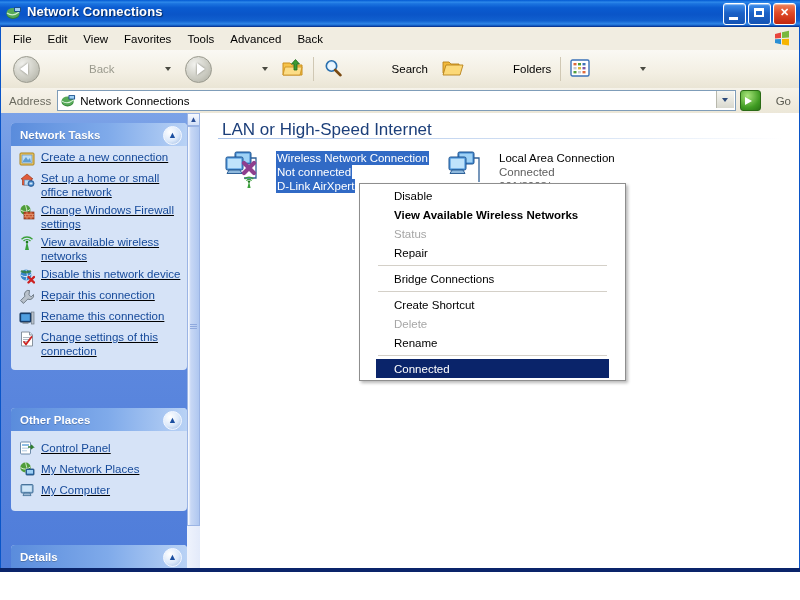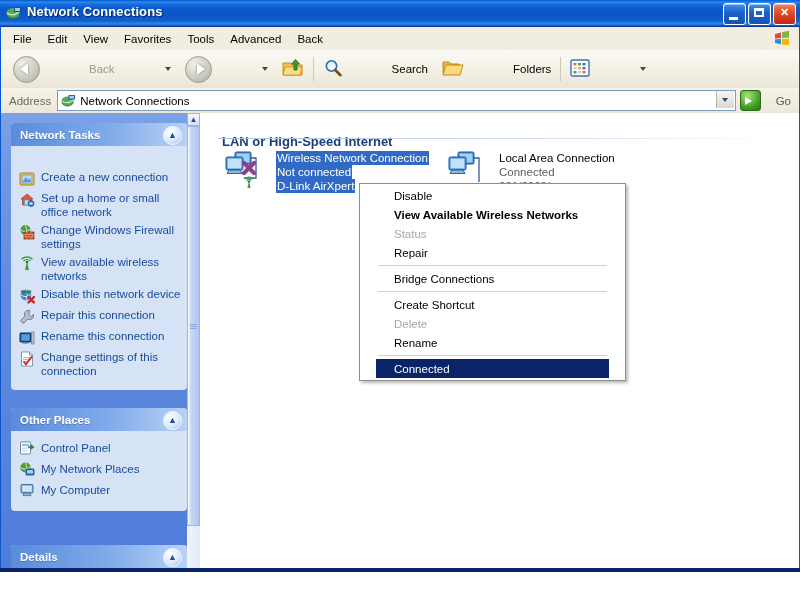--- a/index.html
+++ b/index.html
@@ -151,21 +151,21 @@
     text-shadow: 0 1px 0 rgba(0,0,0,0.22);
   }
   .chev {
     position: absolute; right: 5px; top: 3px; width: 17px; height: 17px;
     border-radius: 50%;
     background: radial-gradient(circle at 35% 30%, #ffffff, #dce9fa 55%, #9cb9e4 100%);
     border: 1px solid #f4f8ff;
     display: flex; align-items: center; justify-content: center;
   }
   .chev span { color: #1b4fa0; font-size: 9px; line-height: 9px; font-weight: bold; }
-  .panel-body { padding: 24px 6px 8px 8px; }
+  .panel-body { padding: 4px 6px 8px 8px; text-decoration: underline; }
   .task {
     display: flex; align-items: flex-start; margin-bottom: 4px;
   }
   .task .ico { width: 16px; min-width:16px; height: 16px; margin-right: 6px; margin-top: 1px; }
   .task .tx {
     font-size: 11.5px; color: #164a9a; line-height: 14px;
   }
   .place { display:flex; align-items:center; margin-bottom: 5px; }
   .place .ico { width:16px;min-width:16px;height:16px; margin-right:6px; }
   .place .tx { font-size: 11.5px; color:#164a9a; }
@@ -197,22 +197,22 @@
   .sbarrow.up { top: 0; }
   .sbarrow.down { bottom: 0; }
   .sbarrow span { color:#2a4e96; font-size:8px; line-height:8px; font-weight:bold; }
 
   
   .content {
     position: absolute; left: 199px; top: 0; width: 599px; height: 483px;
     background: #ffffff;
   }
   .grouphdr {
-    position: absolute; left: 22px; top: 21px;
-    font-size: 13px; font-weight: bold; color: #1c3f7a;
+    position: absolute; left: 22px; top: 7px;
+    font-size: 17px; font-weight: normal; color: #1c3f7a;
   }
   .groupline {
     position: absolute; left: 18px; top: 25px; width: 565px; height: 1px;
     background: linear-gradient(to right, #a7c1e8, #dce7f6 70%, #ffffff);
   }
   .conn {
     position: absolute; display: flex; align-items: flex-start;
   }
   .conn .icon { width: 48px; min-width:48px; height: 42px; position: relative; }
   .conn .meta { margin-left: 6px; margin-top: 3px; }

